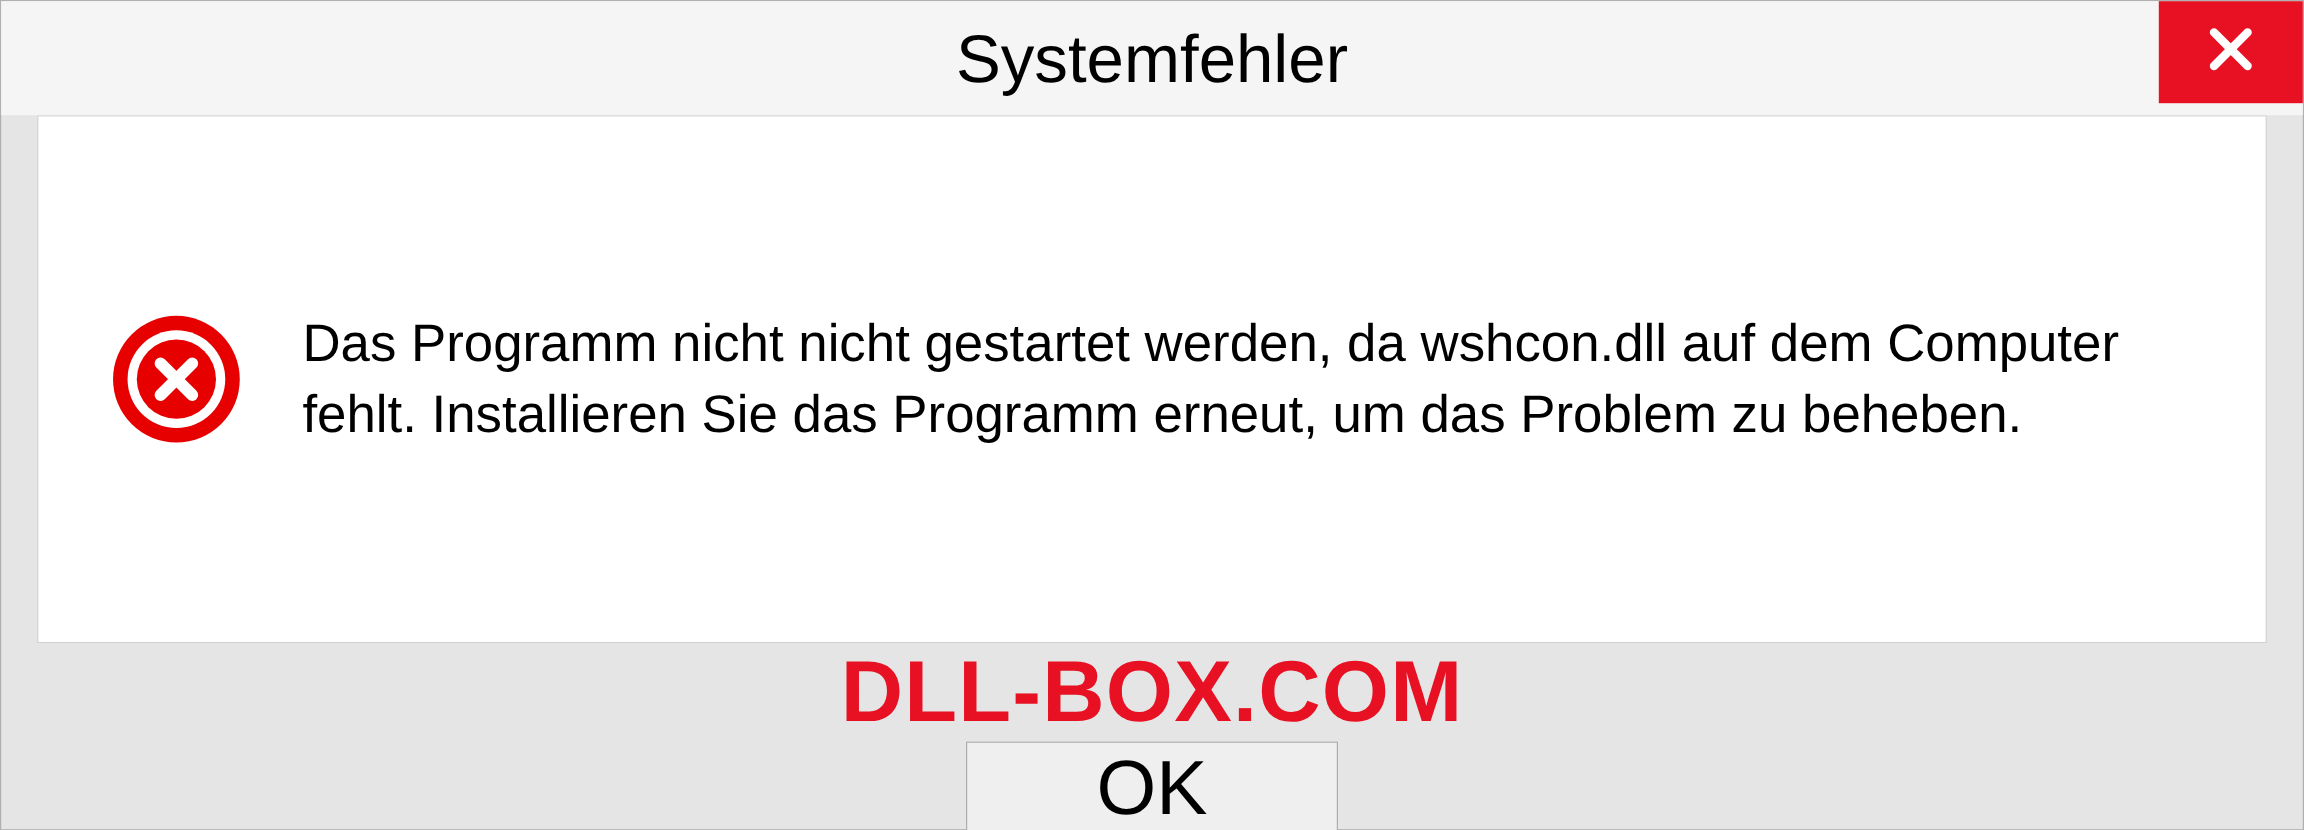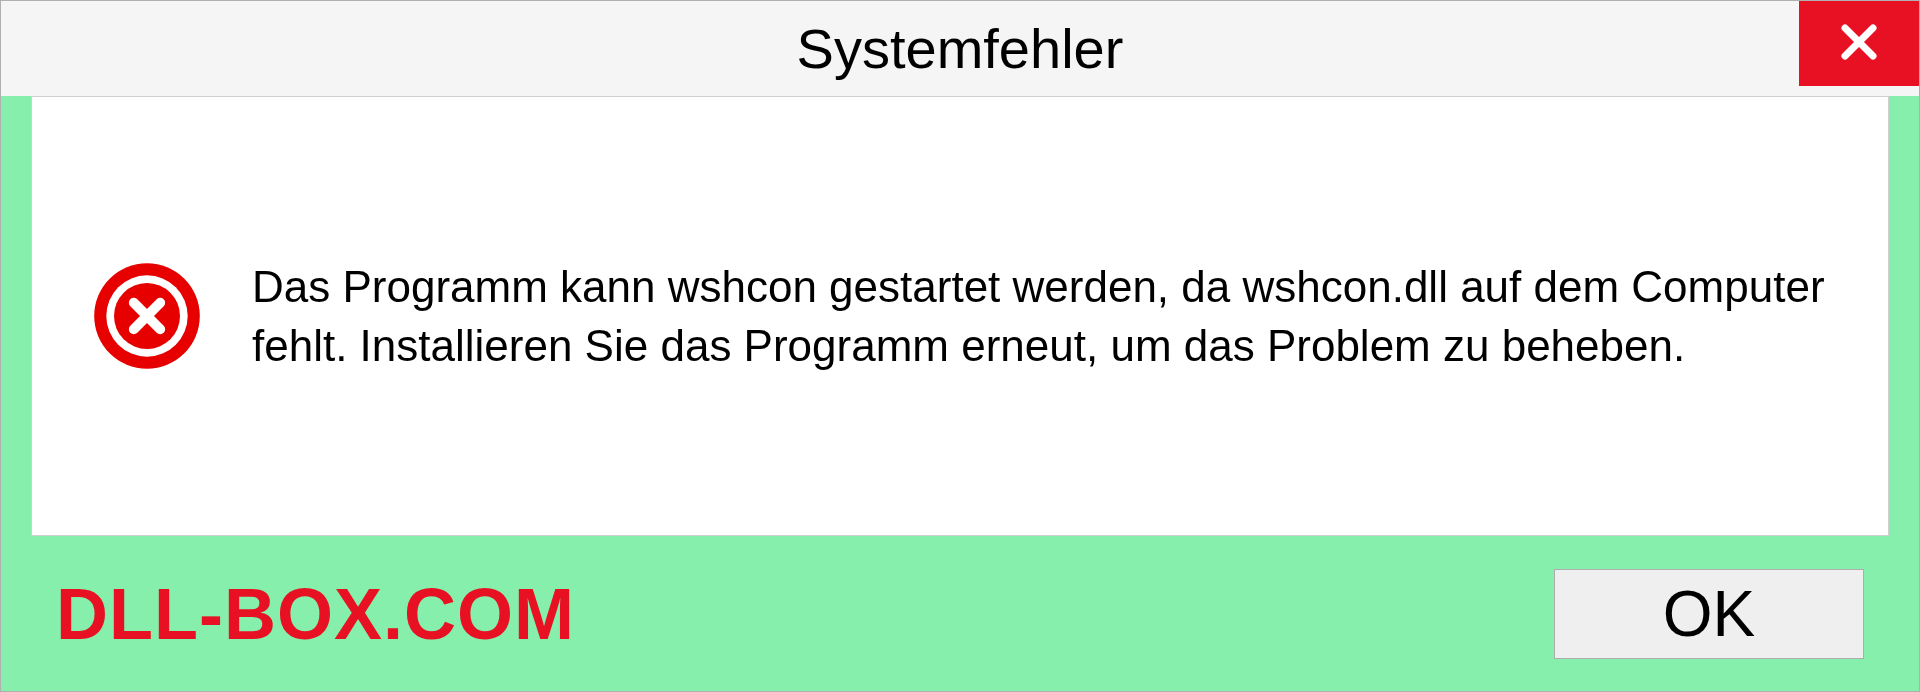--- a/index.html
+++ b/index.html
@@ -10,21 +10,21 @@
     body {
       font-family: "Segoe UI", Tahoma, Arial, sans-serif;
       background: #ffffff;
       width: 1920px;
       height: 692px;
       position: relative;
     }
     .dialog {
       width: 1920px;
       height: 692px;
-      background: #86efac;
+      background: #e5e5e5;
       border: 1px solid #b0b0b0;
       position: relative;
       display: flex;
       flex-direction: column;
     }
     .titlebar {
       height: 95px;
       display: flex;
       align-items: center;
       justify-content: center;
@@ -72,20 +72,21 @@
       line-height: 1.35;
       color: #000000;
       font-weight: 400;
     }
     .footer {
       height: 155px;
       display: flex;
       align-items: center;
       justify-content: space-between;
       padding: 0 55px;
+      flex-direction: column;
     }
     .watermark {
       font-size: 72px;
       font-weight: 800;
       color: #e81123;
       letter-spacing: 1px;
       font-family: Arial, sans-serif;
     }
     .ok-button {
       width: 310px;
@@ -120,20 +121,20 @@
   <div class="content-panel">
     <div class="error-icon">
       <svg viewBox="0 0 100 100">
         <circle cx="50" cy="50" r="48" fill="#e60000"></circle>
         <circle cx="50" cy="50" r="37" fill="#ffffff"></circle>
         <circle cx="50" cy="50" r="30" fill="#e60000"></circle>
         <line x1="38" y1="38" x2="62" y2="62" stroke="#ffffff" stroke-width="9" stroke-linecap="round"></line>
         <line x1="62" y1="38" x2="38" y2="62" stroke="#ffffff" stroke-width="9" stroke-linecap="round"></line>
       </svg>
     </div>
-    <div class="message">Das Programm kann wshcon gestartet werden, da wshcon.dll auf dem Computer fehlt. Installieren Sie das Programm erneut, um das Problem zu beheben.</div>
+    <div class="message">Das Programm nicht nicht gestartet werden, da wshcon.dll auf dem Computer fehlt. Installieren Sie das Programm erneut, um das Problem zu beheben.</div>
   </div>
 
   <div class="footer">
     <div class="watermark">DLL-BOX.COM</div>
     <button class="ok-button">OK</button>
   </div>
 </div>
 
 </body></html>

